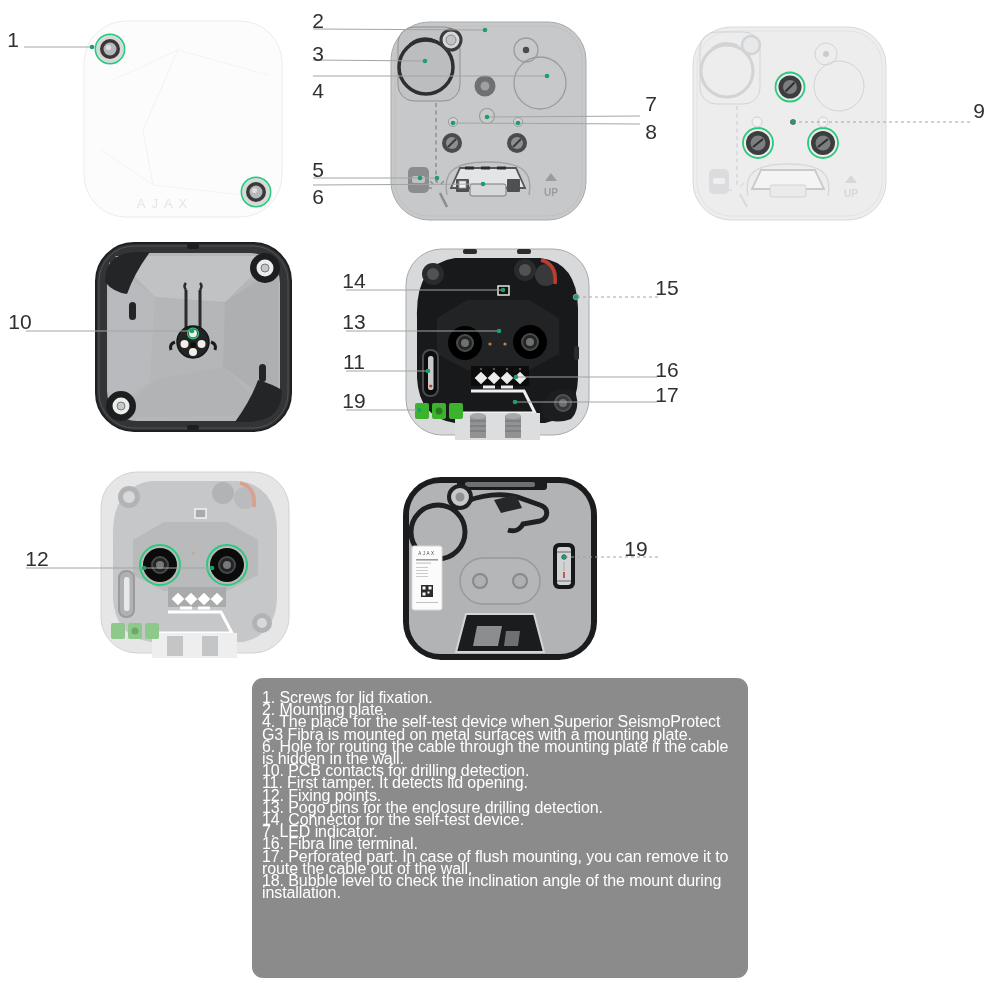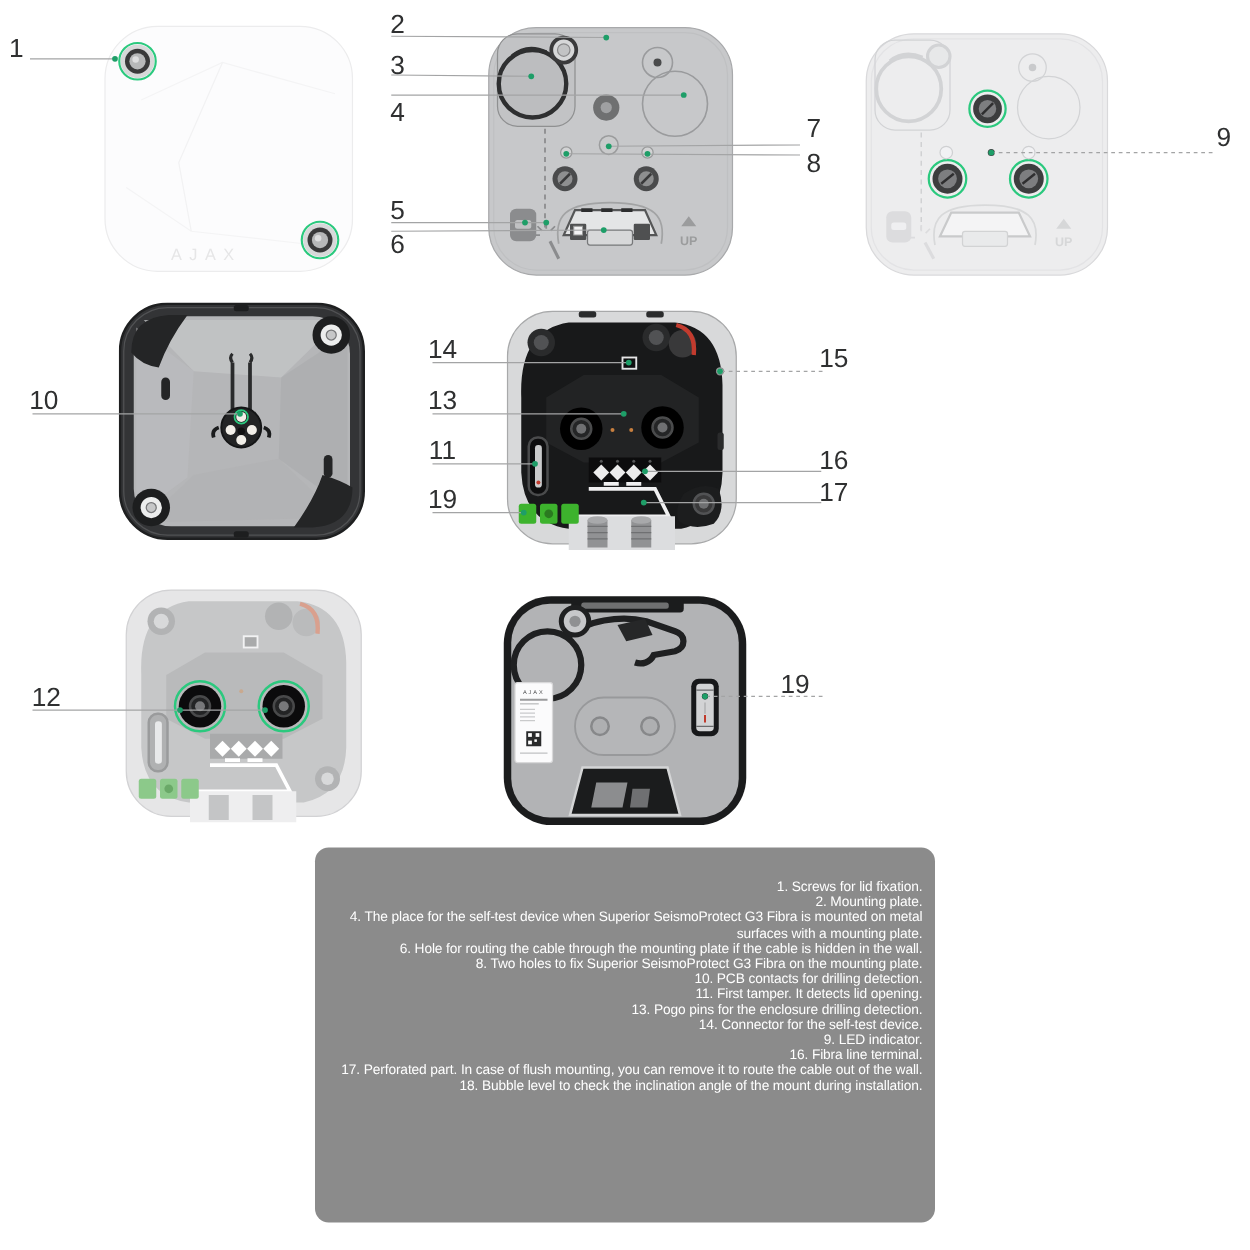--- a/index.html
+++ b/index.html
@@ -3,22 +3,22 @@
 <meta charset="utf-8">
 <style>
   html,body{margin:0;padding:0;background:#fff;}
   .stage{position:relative;width:1000px;height:1000px;background:#ffffff;overflow:hidden;
          font-family:"Liberation Sans",sans-serif;}
   .device{position:absolute;}
   .callout{position:absolute;transform:translate(-50%,-50%);font-size:21px;color:#2f3031;
            font-family:"Liberation Sans",sans-serif;line-height:1;}
   .overlay{position:absolute;left:0;top:0;width:1000px;height:1000px;pointer-events:none;}
   .legend{position:absolute;left:252px;top:678px;width:496px;height:300px;background:#8B8B8B;
-          border-radius:11px;box-sizing:border-box;padding:26px 10px;color:#fff;
-          font-size:11px;line-height:12.2px;letter-spacing:-0.1px;overflow:hidden;text-align:right;}
+          border-radius:11px;box-sizing:border-box;padding:14px 10px;color:#fff;
+          font-size:16px;line-height:12.2px;letter-spacing:-0.1px;overflow:hidden;}
   .legend div{margin:0;}
 </style>
 </head>
 <body>
 
 <div class="stage">
 
   <svg class="device" style="left:83px;top:20px" width="200" height="198" viewBox="0 0 200 198">
     <rect x="1" y="1" width="198" height="196" rx="42" fill="#fcfcfd" stroke="#ececed"></rect>
     <path d="M30 60 L95 30 L185 55" stroke="#f4f4f5" fill="none"></path>
@@ -438,40 +438,40 @@
 
   <div class="callout" style="left:13px;top:39px">1</div>
   <div class="callout" style="left:318px;top:20px">2</div>
   <div class="callout" style="left:318px;top:53px">3</div>
   <div class="callout" style="left:318px;top:90px">4</div>
   <div class="callout" style="left:318px;top:169px">5</div>
   <div class="callout" style="left:318px;top:196px">6</div>
   <div class="callout" style="left:651px;top:103px">7</div>
   <div class="callout" style="left:651px;top:131px">8</div>
   <div class="callout" style="left:979px;top:110px">9</div>
-  <div class="callout" style="left:35px;top:321px">10</div>
+  <div class="callout" style="left:20px;top:321px">10</div>
   <div class="callout" style="left:354px;top:361px">11</div>
   <div class="callout" style="left:37px;top:558px">12</div>
   <div class="callout" style="left:354px;top:321px">13</div>
   <div class="callout" style="left:354px;top:280px">14</div>
   <div class="callout" style="left:667px;top:287px">15</div>
   <div class="callout" style="left:667px;top:369px">16</div>
   <div class="callout" style="left:667px;top:394px">17</div>
   <div class="callout" style="left:354px;top:400px">19</div>
   <div class="callout" style="left:636px;top:548px">19</div>
 
   <div class="legend">
     <div>1. Screws for lid fixation.</div>
     <div>2. Mounting plate.</div>
     <div>4. The place for the self-test device when Superior SeismoProtect G3 Fibra is mounted on metal surfaces with a mounting plate.</div>
     <div>6. Hole for routing the cable through the mounting plate if the cable is hidden in the wall.</div>
-    <div>8. Two holes to fix Superior SeismoProtect G3 Fibra on the mounting plate.</div>
     <div>10. PCB contacts for drilling detection.</div>
     <div>11. First tamper. It detects lid opening.</div>
+    <div>12. Fixing points.</div>
     <div>13. Pogo pins for the enclosure drilling detection.</div>
     <div>14. Connector for the self-test device.</div>
-    <div>9. LED indicator.</div>
+    <div>7. LED indicator.</div>
     <div>16. Fibra line terminal.</div>
     <div>17. Perforated part. In case of flush mounting, you can remove it to route the cable out of the wall.</div>
     <div>18. Bubble level to check the inclination angle of the mount during installation.</div>
   </div>
 
 </div>
 
 </body></html>

